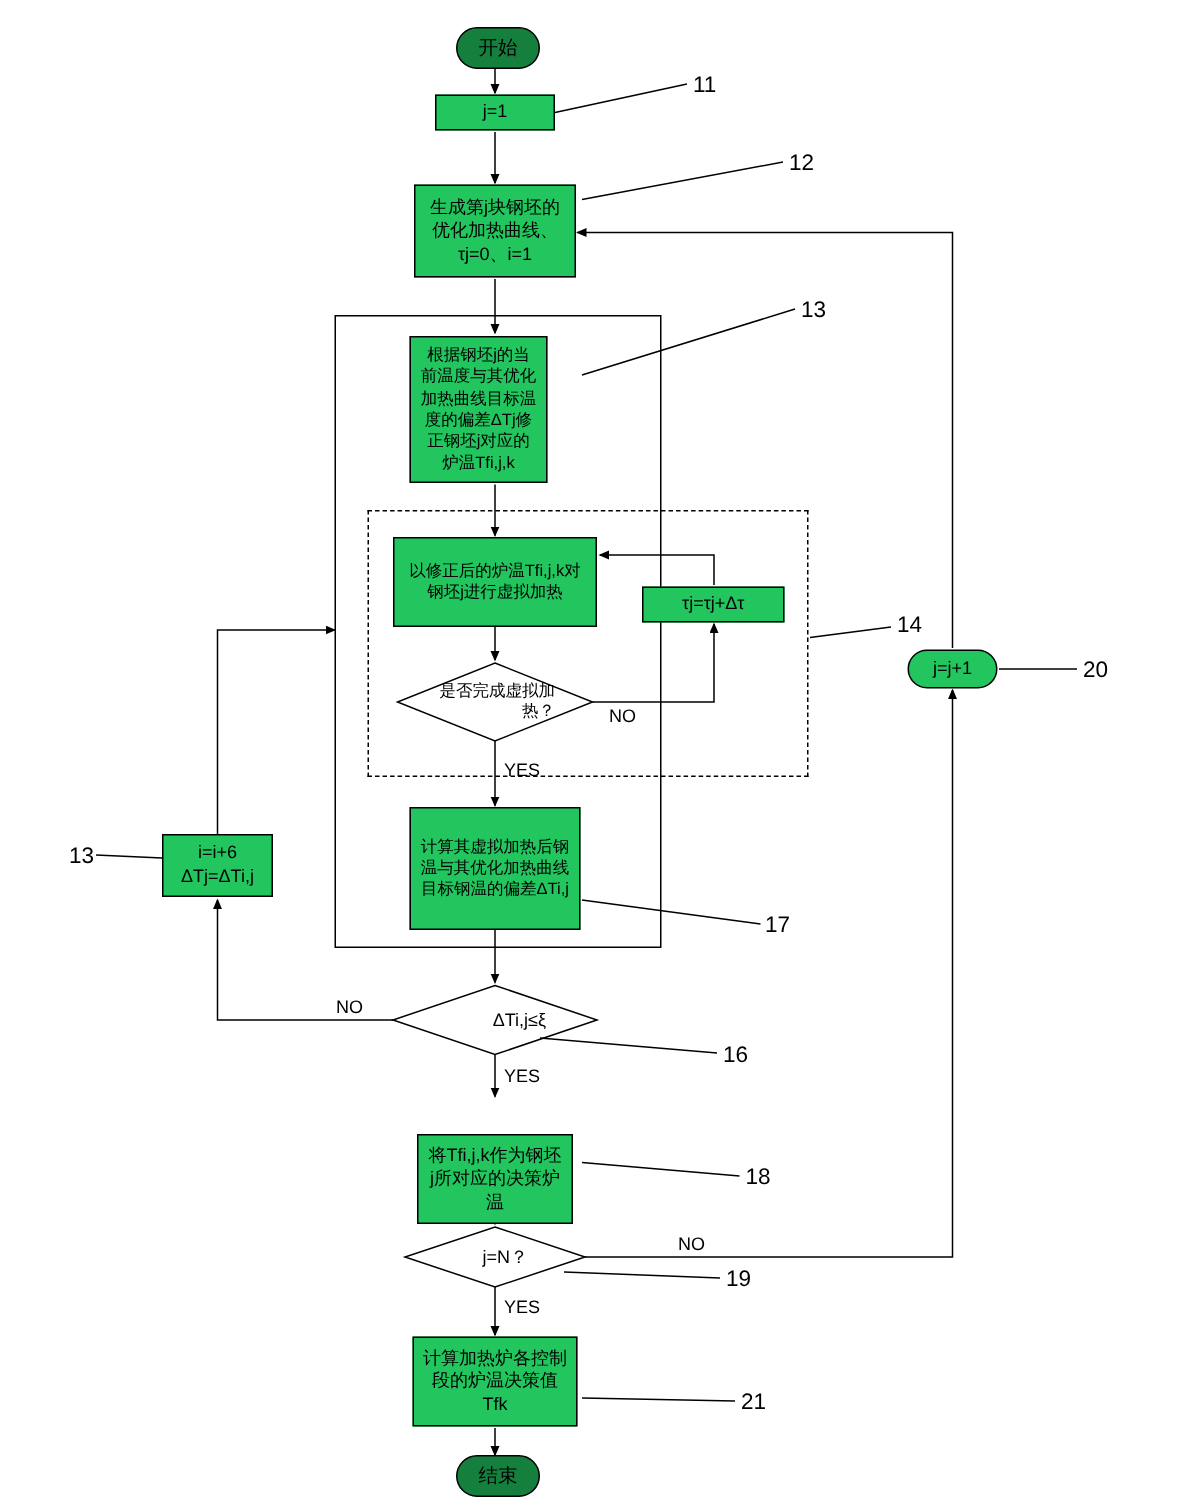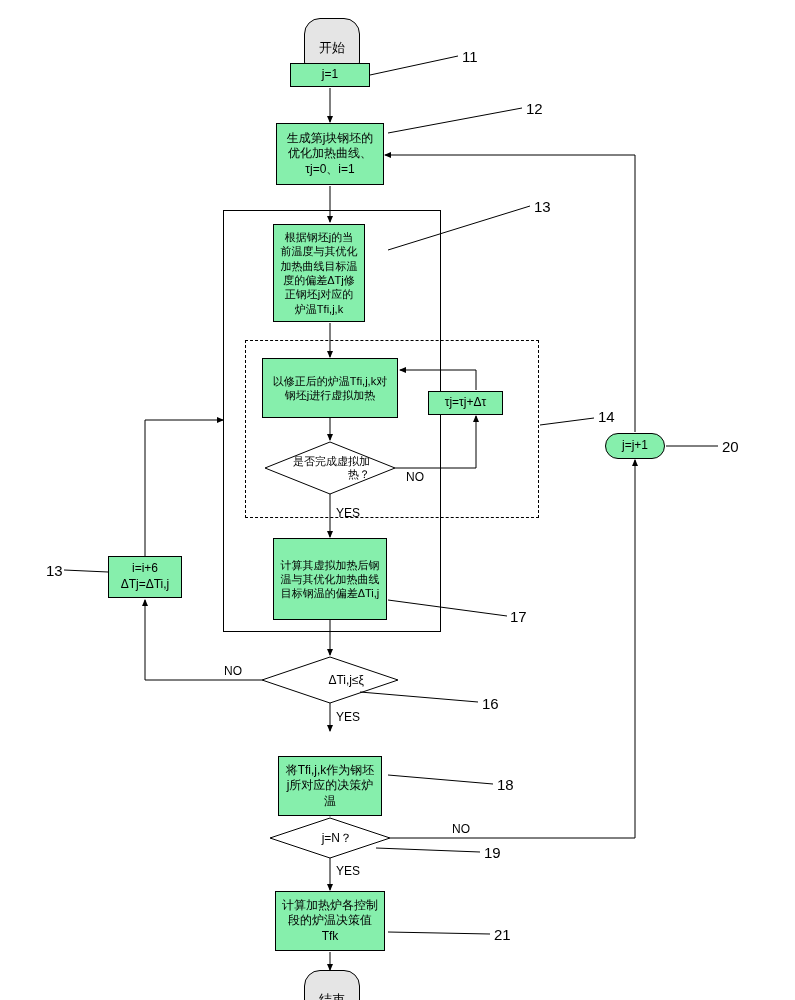--- a/index.html
+++ b/index.html
@@ -10,34 +10,34 @@
       font-size: 12px;
       background: #fff;
       width: 795px;
       height: 1000px;
       position: relative;
     }
     svg { position: absolute; top: 0; left: 0; }
     .box {
       position: absolute;
       border: 1px solid #000;
-      background: #86efac;
+      background: #22c55e;
       padding: 4px 6px;
       text-align: center;
       display: flex;
       align-items: center;
       justify-content: center;
       line-height: 1.3;
     }
     .terminal {
       position: absolute;
       border: 1px solid #000;
       border-radius: 16px;
-      background: #e5e5e5;
-      padding: 20px 14px;
+      background: #15803d;
+      padding: 4px 14px;
       text-align: center;
       font-size: 13px;
     }
     .diamond-text {
       position: absolute;
       text-align: right;
       line-height: 1.2;
     }
     .label {
       position: absolute;
@@ -137,21 +137,21 @@
 </div>
 <div class="box" style="left:276px; top:123px; width:108px; height:62px;">
   <span>生成第j块钢坯的优化加热曲线、τj=0、i=1</span>
 </div>
 <div class="box" style="left:273px; top:224px; width:92px; height:98px; font-size:11px;">
   <span>根据钢坯j的当前温度与其优化加热曲线目标温度的偏差ΔTj修正钢坯j对应的炉温Tfi,j,k</span>
 </div>
 <div class="box" style="left:262px; top:358px; width:136px; height:60px; font-size:11px;">
   <span>以修正后的炉温Tfi,j,k对钢坯j进行虚拟加热</span>
 </div>
-<div class="box" style="left:428px; top:391px; width:75px; height:24px;">
+<div class="box" style="left:428px; top:391px; width:95px; height:24px;">
   <span>τj=τj+Δτ</span>
 </div>
 <div class="box" style="left:273px; top:538px; width:114px; height:82px; font-size:11px;">
   <span>计算其虚拟加热后钢温与其优化加热曲线目标钢温的偏差ΔTi,j</span>
 </div>
 <div class="box" style="left:108px; top:556px; width:74px; height:42px; white-space:pre-line;">
   <span>i=i+6
 ΔTj=ΔTi,j</span>
 </div>
 <div class="box" style="left:278px; top:732px; width:104px; height:60px;margin-top:24px;">

